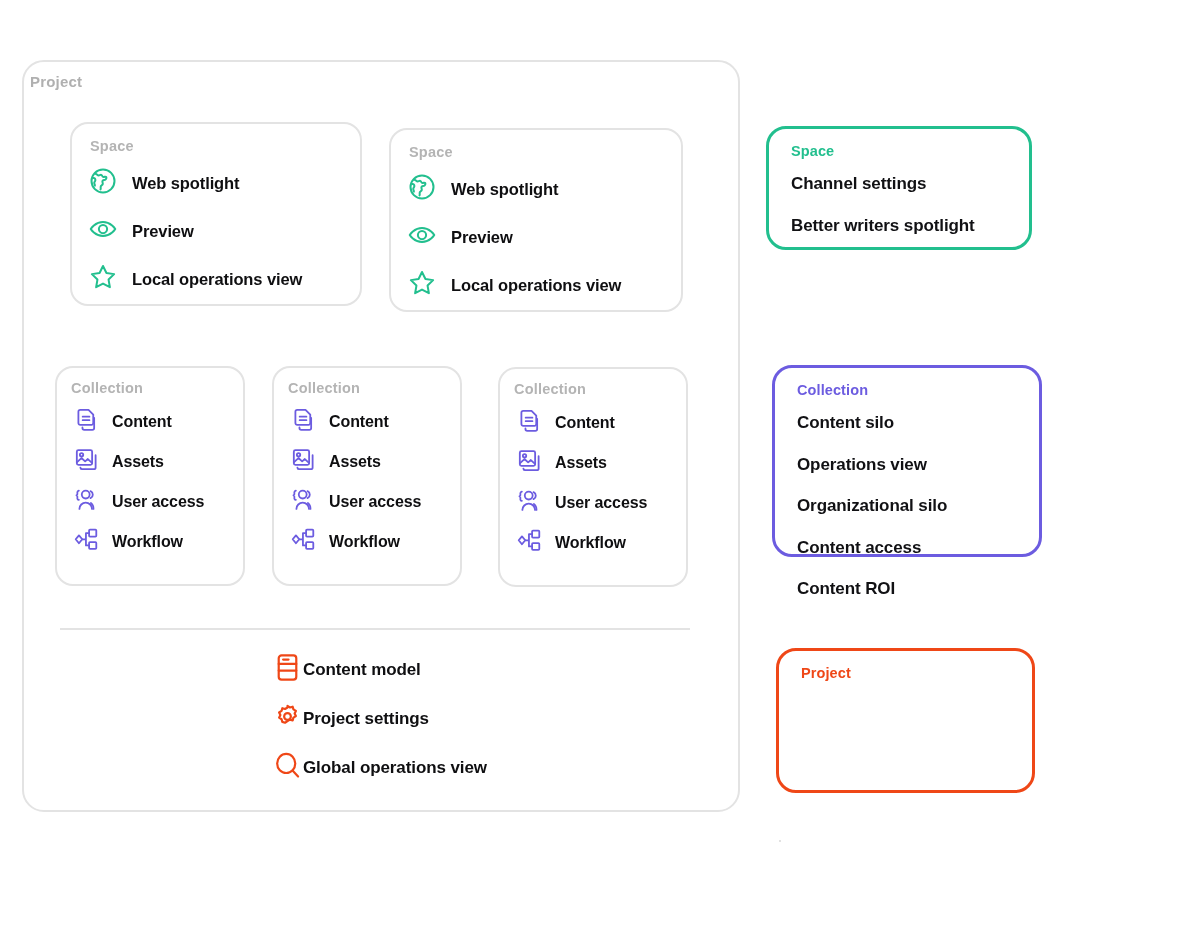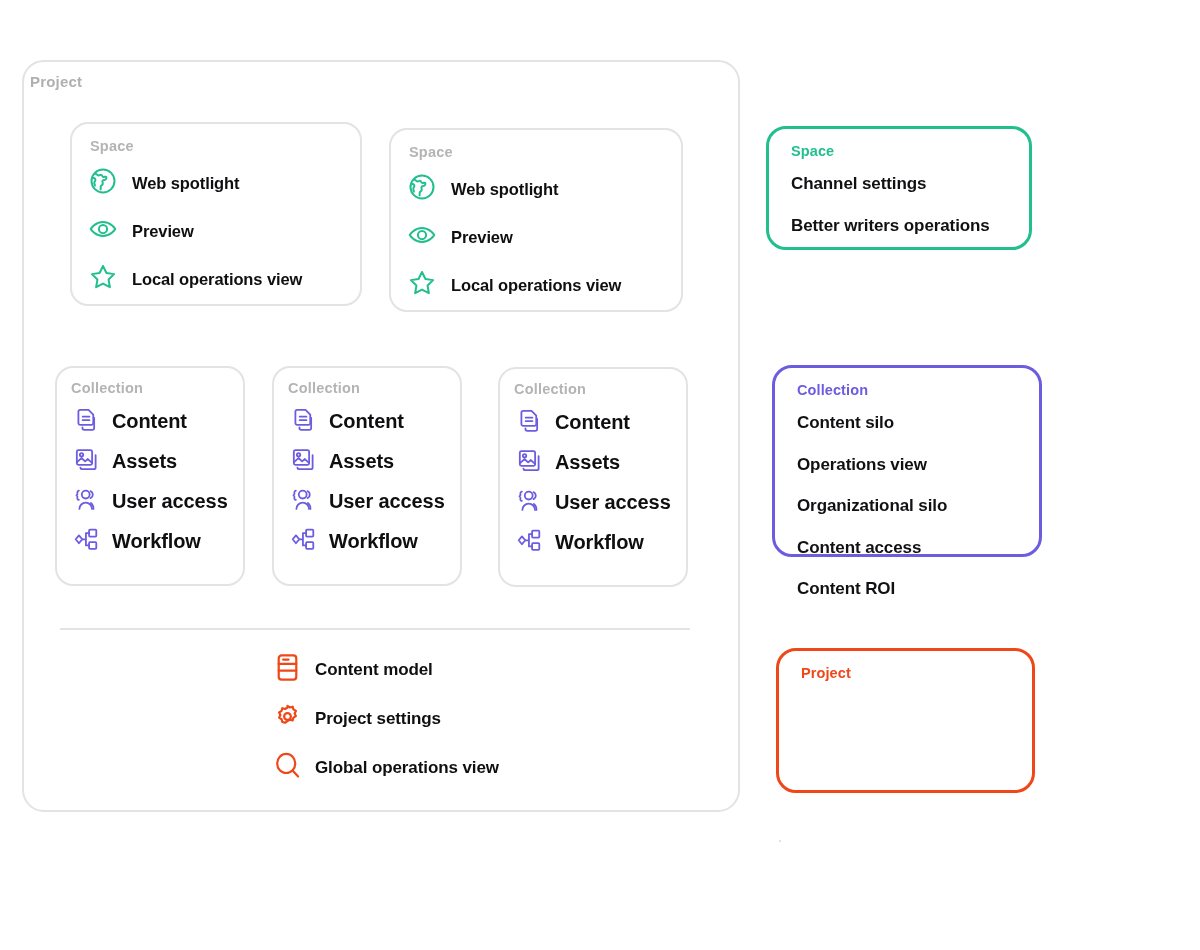--- a/index.html
+++ b/index.html
@@ -54,30 +54,30 @@
   #space-card-2 .row{gap:14px;}
 
   
   .collection-card{width:190px;height:220px;}
   #collection-card-1{left:55px;top:366px;}
   #collection-card-2{left:272px;top:366px;}
   #collection-card-3{left:498px;top:367px;}
   .collection-card .card-label{position:absolute;left:14px;top:12px;}
   .collection-card .rows{position:absolute;left:16px;top:38px;gap:9px;}
   .collection-card .row{gap:12px;}
-  .collection-card .row .txt{font-size:20px;}
+  .collection-card .row .txt{font-size:16px;}
 
   
   #project-divider{
     left:60px;top:628px;width:630px;height:2px;background:#e3e3e3;
   }
 
   
   #project-features{left:272px;top:652px;display:flex;flex-direction:column;gap:14px;}
-  #project-features .row{gap:12px;}
+  #project-features .row{gap:0;}
   #project-features .row .txt{font-size:17px;}
 
   
   .legend{
     border-radius:20px;background:#fff;box-sizing:border-box;
     padding:14px 20px 14px 22px;
   }
   .legend .legend-title{
     font-size:14.5px;font-weight:800;letter-spacing:.1px;margin-bottom:12px;
   }
@@ -386,21 +386,21 @@
       </svg>
     </span>
     <span class="txt">Global operations view</span>
   </div>
 </div>
 
 <div class="abs legend" id="legend-space">
   <div class="legend-title">Space</div>
   <div class="legend-items">
     <div class="legend-item">Channel settings</div>
-    <div class="legend-item">Better writers operations</div>
+    <div class="legend-item">Better writers spotlight</div>
   </div>
 </div>
 
 <div class="abs legend" id="legend-collection">
   <div class="legend-title">Collection</div>
   <div class="legend-items">
     <div class="legend-item">Content silo</div>
     <div class="legend-item">Operations view</div>
     <div class="legend-item">Organizational silo</div>
     <div class="legend-item">Content access</div>

